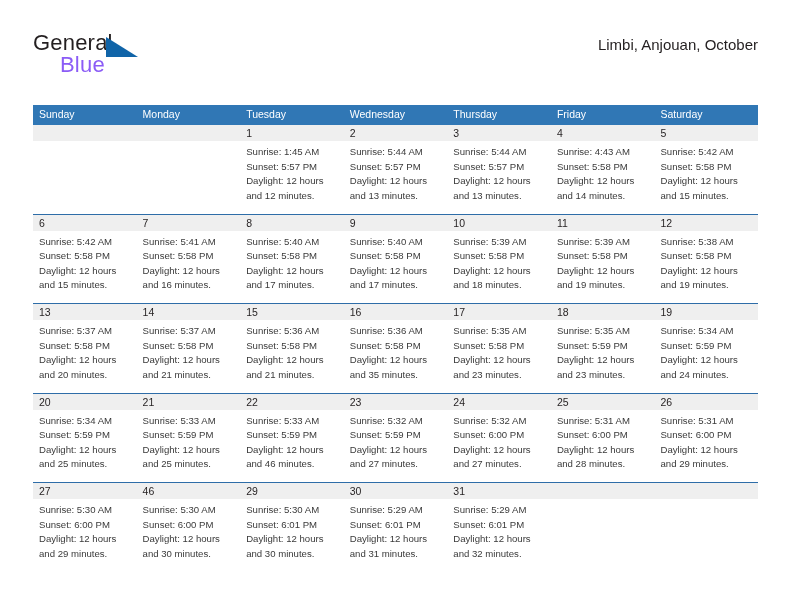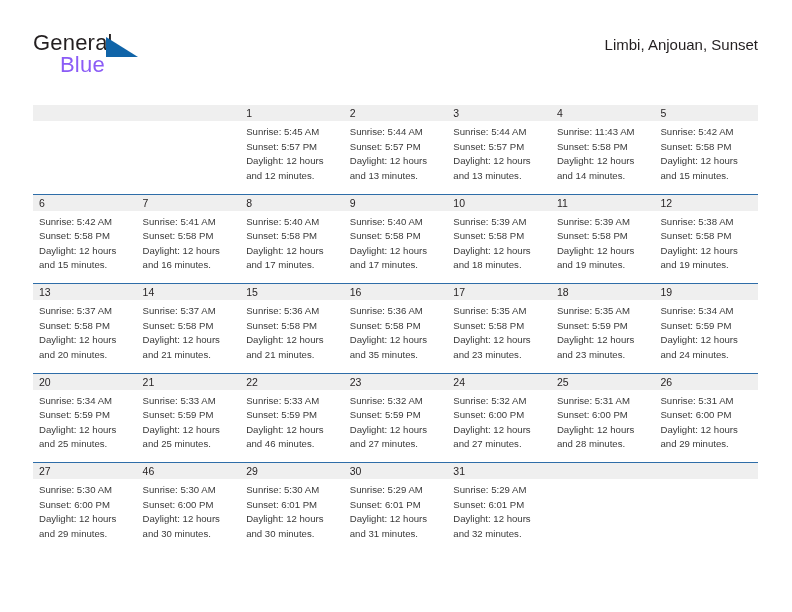--- a/index.html
+++ b/index.html
@@ -120,27 +120,36 @@
 
     <div class="brand">
       <span class="brand-general">General</span>
       <svg class="brand-tri" viewBox="0 0 34 22">
         <polygon points="1,1 33,21 1,21" fill="#1064a8"></polygon>
       </svg>
       <span class="brand-blue">Blue</span>
     </div>
 
     <div class="title-wrap">
-      <div class="cal-sub">Limbi, Anjouan, Sunset</div>
+      <div class="cal-sub">Limbi, Anjouan, October</div>
     </div>
 
   </div>
 
   <div class="cal">
 
+    <div class="row head-row">
+      <div class="head-cell">Sunday</div>
+      <div class="head-cell">Monday</div>
+      <div class="head-cell">Tuesday</div>
+      <div class="head-cell">Wednesday</div>
+      <div class="head-cell">Thursday</div>
+      <div class="head-cell">Friday</div>
+      <div class="head-cell">Saturday</div>
+    </div>
 
     <div class="row week">
       <div class="cell empty">
         <div class="datestrip"></div>
         <div class="lines">
           <div></div>
           <div></div>
           <div></div>
           <div></div>
         </div>
@@ -150,21 +159,21 @@
         <div class="lines">
           <div></div>
           <div></div>
           <div></div>
           <div></div>
         </div>
       </div>
       <div class="cell">
         <div class="datestrip">1</div>
         <div class="lines">
-          <div>Sunrise: 5:45 AM</div>
+          <div>Sunrise: 1:45 AM</div>
           <div>Sunset: 5:57 PM</div>
           <div>Daylight: 12 hours</div>
           <div>and 12 minutes.</div>
         </div>
       </div>
       <div class="cell">
         <div class="datestrip">2</div>
         <div class="lines">
           <div>Sunrise: 5:44 AM</div>
           <div>Sunset: 5:57 PM</div>
@@ -177,21 +186,21 @@
         <div class="lines">
           <div>Sunrise: 5:44 AM</div>
           <div>Sunset: 5:57 PM</div>
           <div>Daylight: 12 hours</div>
           <div>and 13 minutes.</div>
         </div>
       </div>
       <div class="cell">
         <div class="datestrip">4</div>
         <div class="lines">
-          <div>Sunrise: 11:43 AM</div>
+          <div>Sunrise: 4:43 AM</div>
           <div>Sunset: 5:58 PM</div>
           <div>Daylight: 12 hours</div>
           <div>and 14 minutes.</div>
         </div>
       </div>
       <div class="cell">
         <div class="datestrip">5</div>
         <div class="lines">
           <div>Sunrise: 5:42 AM</div>
           <div>Sunset: 5:58 PM</div>

